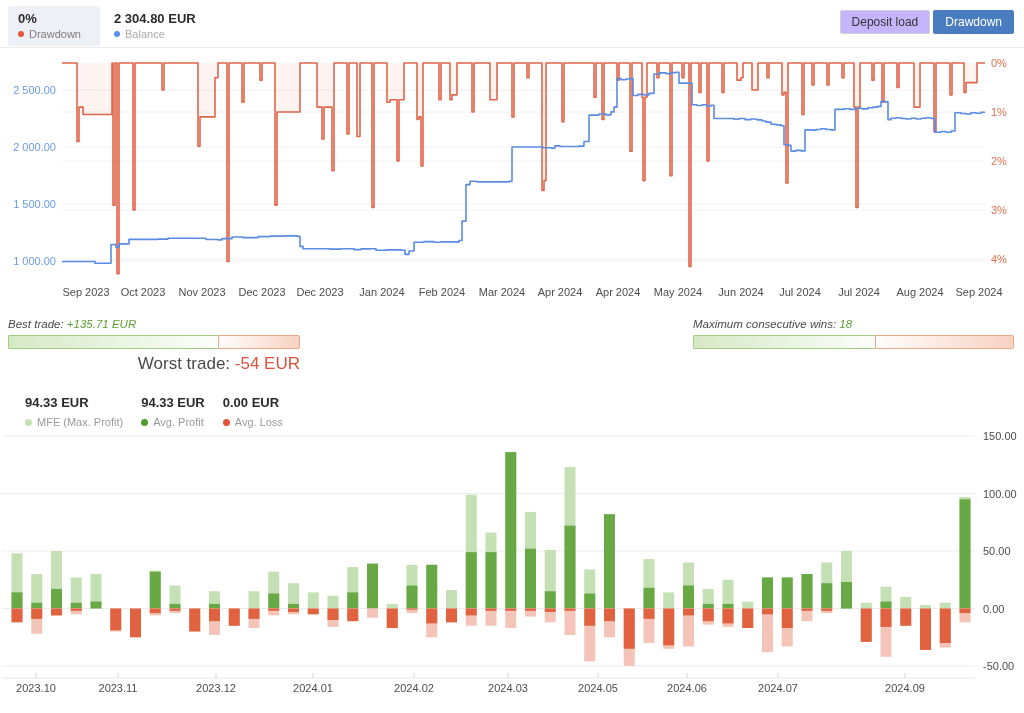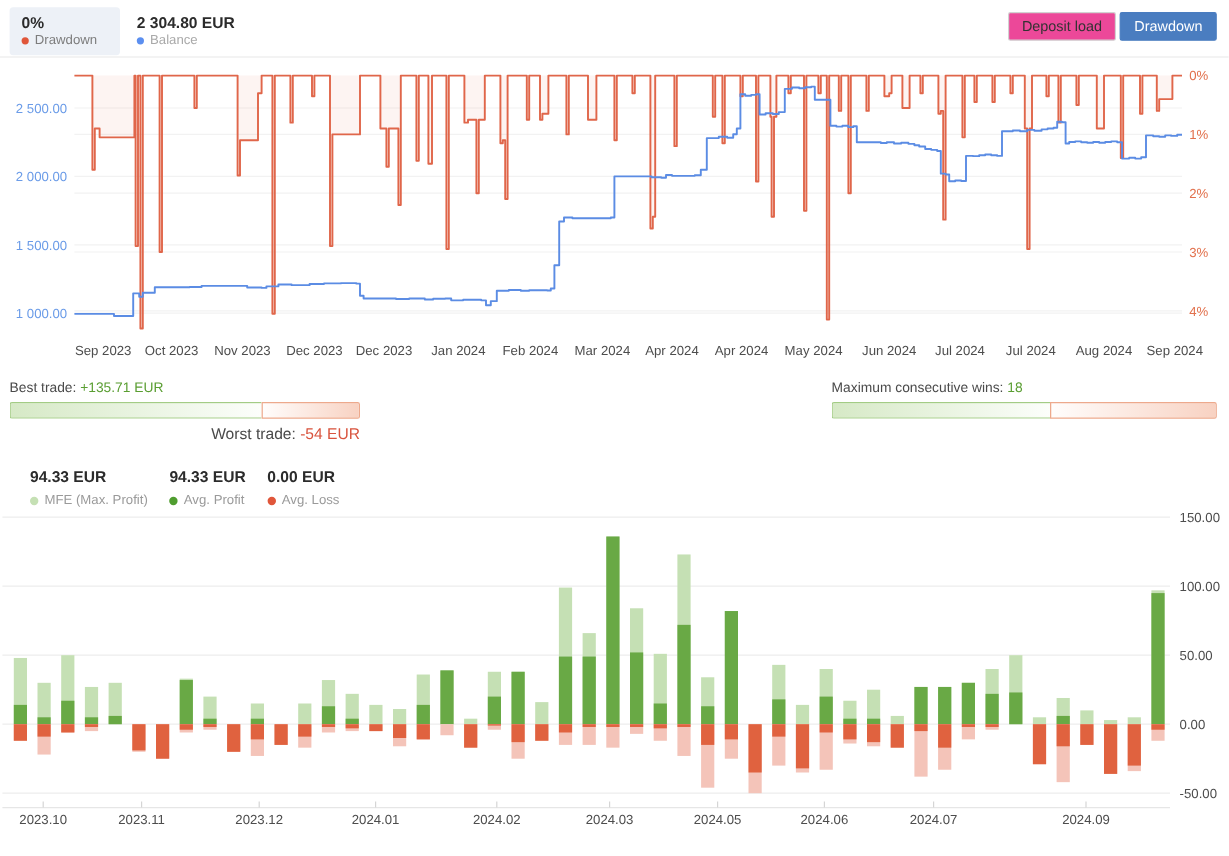--- a/index.html
+++ b/index.html
@@ -7,26 +7,26 @@
   .header{display:flex;align-items:flex-start;padding:6px 8px 4px 8px;height:37px;border-bottom:1px solid #ececec;}
   .dd-badge{background:#edf1f7;border-radius:3px;padding:5px 12px 6px 10px;min-width:70px;cursor:pointer;}
   .big-val{font-size:13px;font-weight:bold;color:#2b2b2b;line-height:15px;}
   .legend-line{display:flex;align-items:center;gap:5px;margin-top:2px;}
   .dot{width:6px;height:6px;border-radius:50%;display:inline-block;}
   .legend-txt{font-size:11px;color:#7d7d7d;}
   .legend-txt.light{color:#a9a9a9;}
   .bal-block{margin-left:14px;padding-top:5px;}
   .spacer{flex:1;}
   .btns{display:flex;gap:3px;margin-top:4px;margin-right:2px;}
-  .btn{font-size:12px;padding:4px 11px;border-radius:2px;border:1px solid #d2d2d2;background:#ec4899;color:#333;cursor:pointer;font-family:inherit;}
+  .btn{font-size:12px;padding:4px 11px;border-radius:2px;border:1px solid #d2d2d2;background:#c4b5fd;color:#333;cursor:pointer;font-family:inherit;}
   .btn.active{background:#4a7dc0;border-color:#4a7dc0;color:#fff;}
   svg{display:block;}
   .pbar-section{display:flex;justify-content:space-between;padding:10px 10px 0 8px;}
-  .pbar-top{font-size:11.5px;color:#4a4a4a;margin-bottom:5px;}
-  .pbar-bottom{font-size:13px;color:#4a4a4a;margin-top:5px;text-align:right;}
+  .pbar-top{font-size:11.5px;color:#4a4a4a;margin-bottom:5px;font-style:italic;}
+  .pbar-bottom{font-size:17px;color:#4a4a4a;margin-top:5px;text-align:right;}
   .pos{color:#5a9e32;}
   .neg{color:#d9543e;}
   .pbar{display:flex;height:14px;width:100%;}
   .pbar-green{border:1px solid #a3cc85;border-right:none;border-radius:2px 0 0 2px;
     background:linear-gradient(to right,#d6e9c6,#fcfefb);}
   .pbar-red{flex:1;border:1px solid #eda98c;border-radius:0 2px 2px 0;
     background:linear-gradient(to right,#fffdfc,#f8d2c2);}
   .stats-row{display:flex;gap:18px;padding:16px 0 0 25px;height:38px;align-items:flex-end;}
   .stat-val{font-size:13px;font-weight:bold;color:#2b2b2b;line-height:15px;}
   .stat-label{display:flex;align-items:center;gap:5px;margin-top:6px;}

